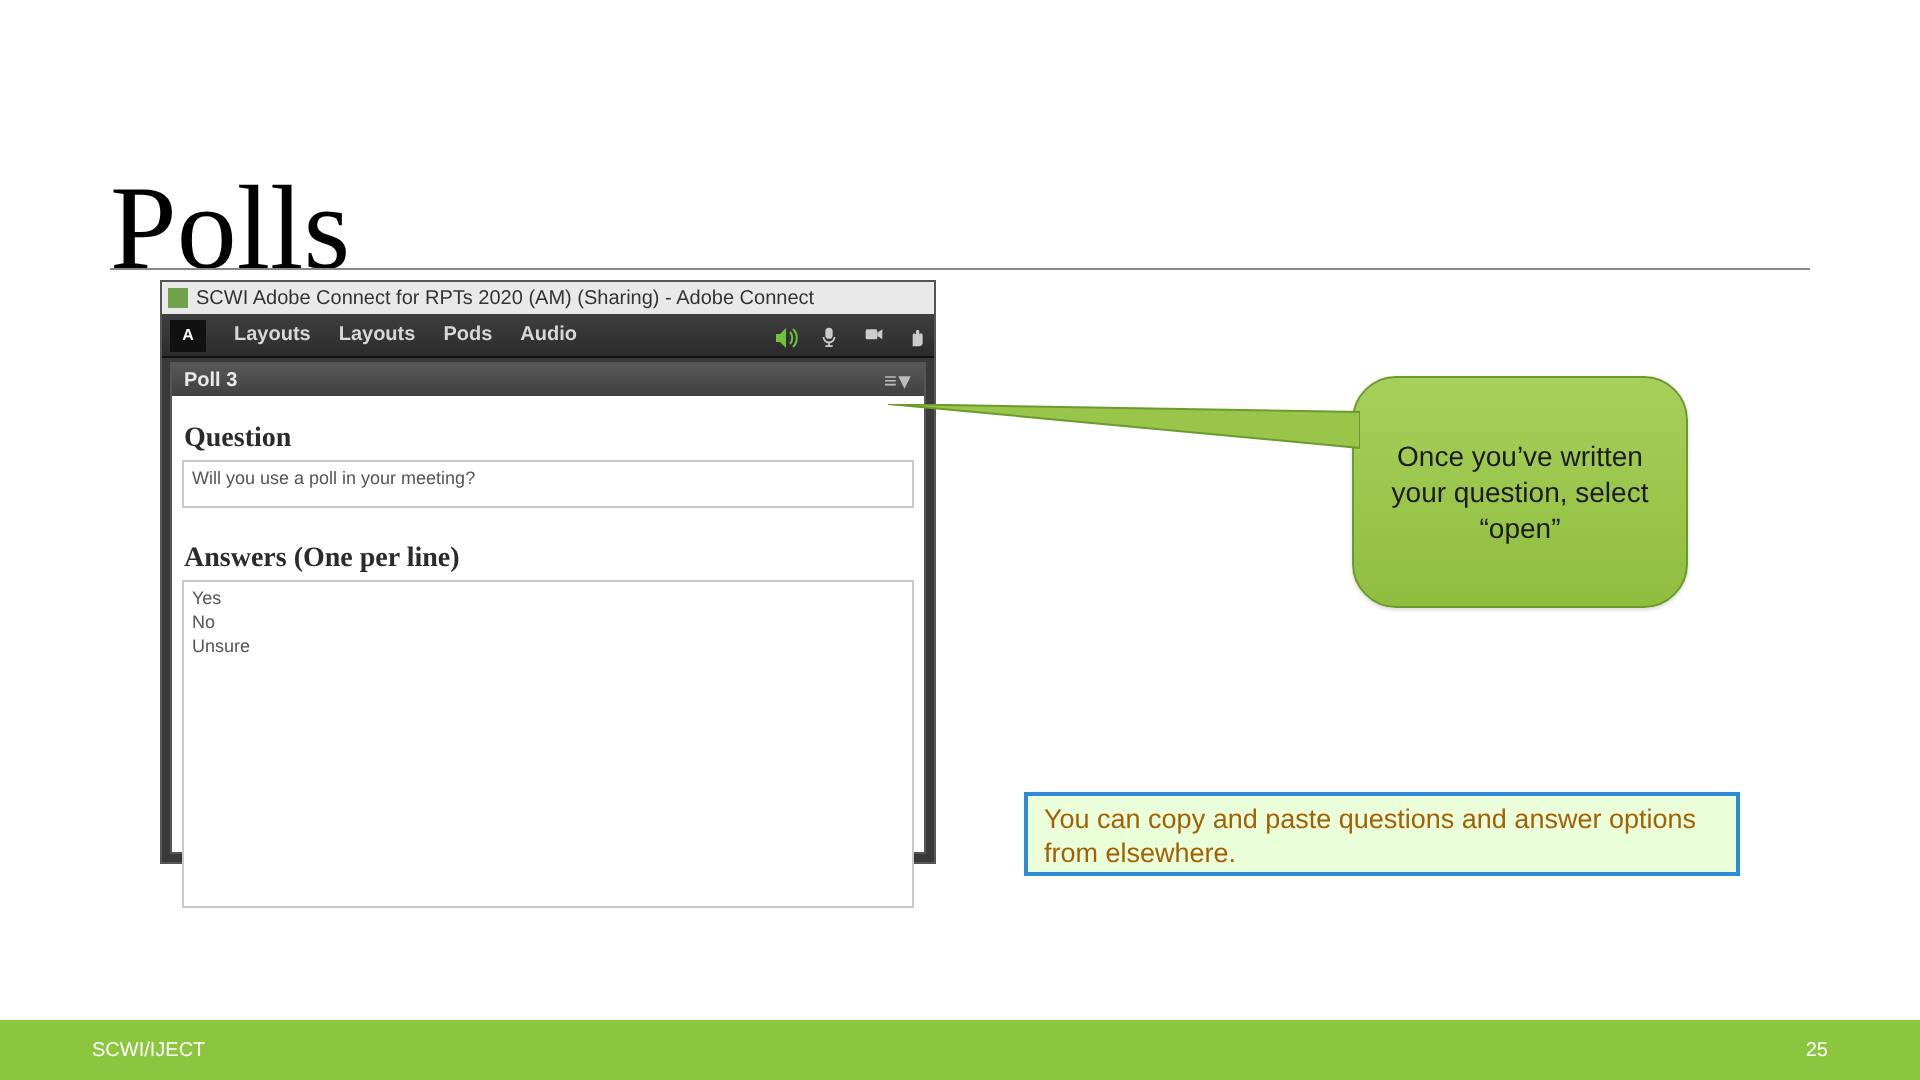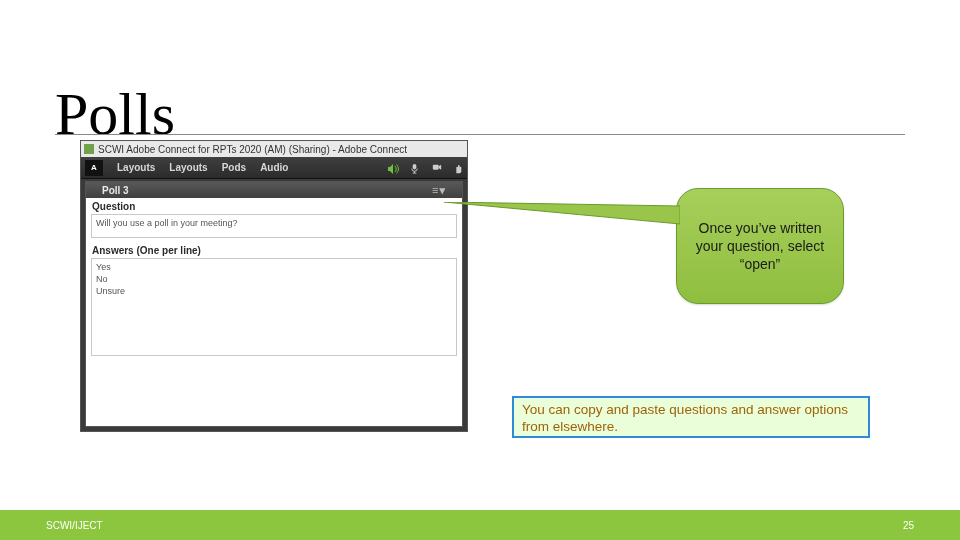--- a/index.html
+++ b/index.html
@@ -43,21 +43,21 @@
   .ac-icons { display: flex; gap: 12px; margin-left: auto; }
   .ac-icons span { width: 10px; height: 10px; display: inline-block; }
 
   .poll-pod {
     position: absolute; left: 4px; top: 40px; right: 4px; bottom: 4px;
     background: #fff; border: 1px solid #555;
   }
   .pod-header {
     height: 16px; background: linear-gradient(#585858,#404040);
     color: #eaeaea; font-weight: 600; font-size: 10px;
-    display: flex; align-items: center; padding: 0 16px;
+    display: flex; align-items: center; padding: 0 6px;
     justify-content: space-between;
   }
   .pod-ctl { color: #bbb; font-size: 11px; letter-spacing: 1px; }
   .pod-toolbar {
     height: 22px; background: linear-gradient(#e6e6e6,#d6d6d6);
     display: flex; align-items: center; padding: 0 5px; gap: 6px;
     border-bottom: 1px solid #bdbdbd;
   }
   .dd {
     height: 16px; min-width: 98px; background: #fff; border: 1px solid #b5b5b5;
@@ -65,29 +65,30 @@
     display: flex; align-items: center; padding: 0 5px; justify-content: space-between;
   }
   .dd .car { font-size: 7px; color: #999; }
   .open-btn {
     margin-left: auto; height: 16px; padding: 0 10px;
     background: linear-gradient(#f6f6f6,#dedede); border: 1px solid #b0b0b0;
     border-radius: 2px; font-size: 9px; color: #555;
     display: flex; align-items: center;
   }
   .sec-label {
-    font-size: 10px; font-weight: 700; color: #2b2b2b;
-    padding: 3px 6px 2px;
+    font-size: 14px; font-weight: 700; color: #2b2b2b;
+    padding: 14px 6px 2px;
+    font-family: Liberation Serif, serif;
   }
   .field {
     margin: 0 5px 4px; border: 1px solid #c8c8c8; background: #fff;
     font-size: 9px; color: #555; padding: 2px 4px; line-height: 1.35;
   }
   .q-field { height: 24px; }
-  .a-field { height: 98px; white-space: pre-line; }
+  .a-field { height: 164px; white-space: pre-line; }
 
   
   .callout-wrap { position: absolute; left: 676px; top: 188px; }
   .callout {
     width: 168px; height: 116px;
     background: linear-gradient(#a7cf5b, #8fbe3f);
     border: 1px solid #6c9a2d; border-radius: 22px;
     display: flex; align-items: center; justify-content: center;
     text-align: center; padding: 10px 14px;
     color: #1b1b1b; font-size: 14px; line-height: 1.3;

